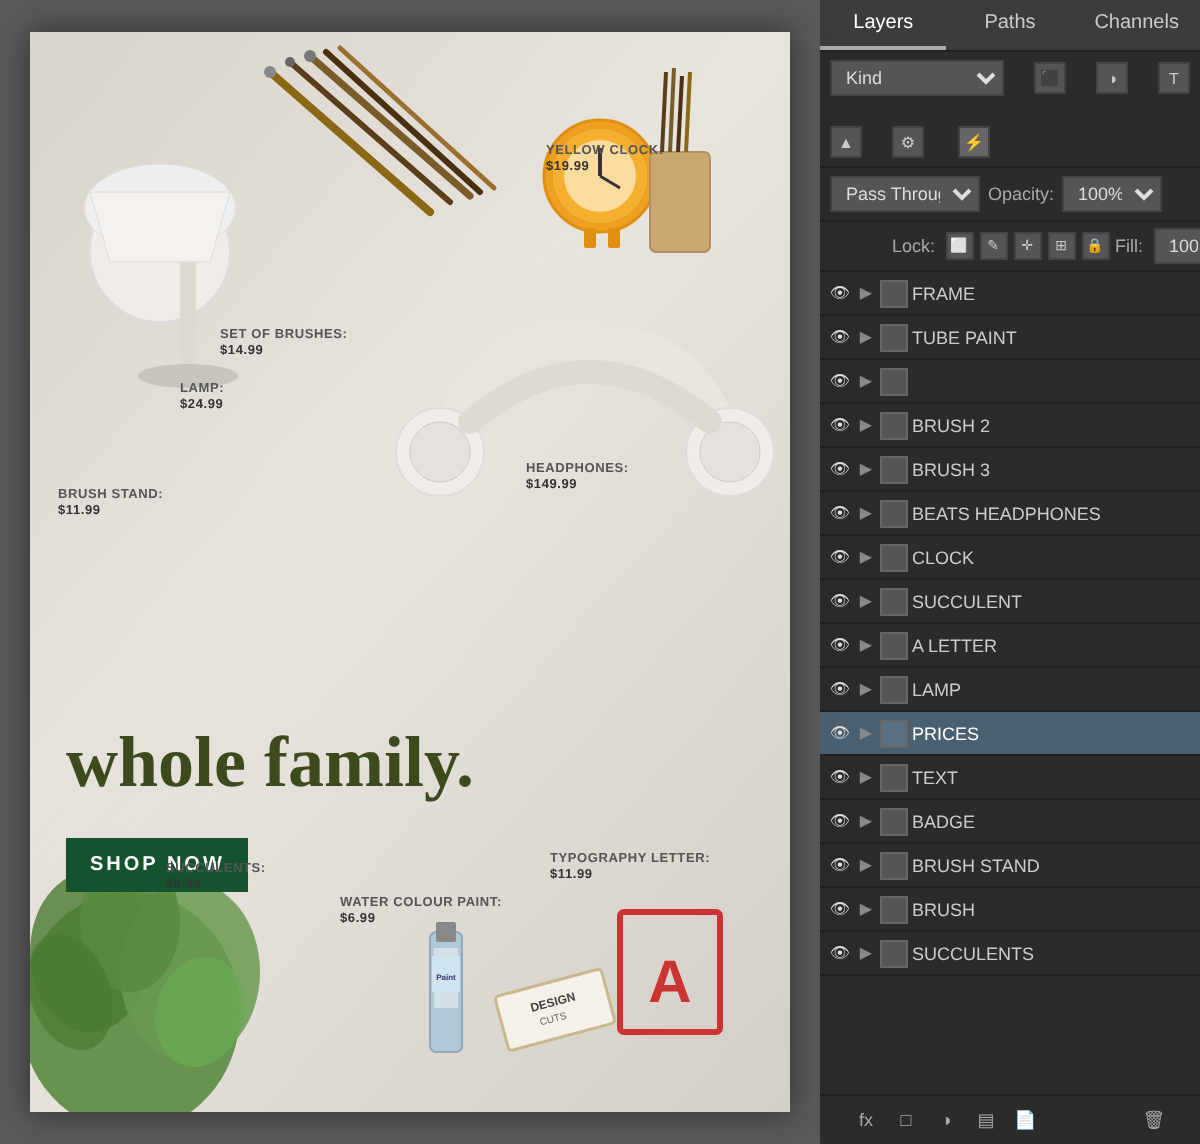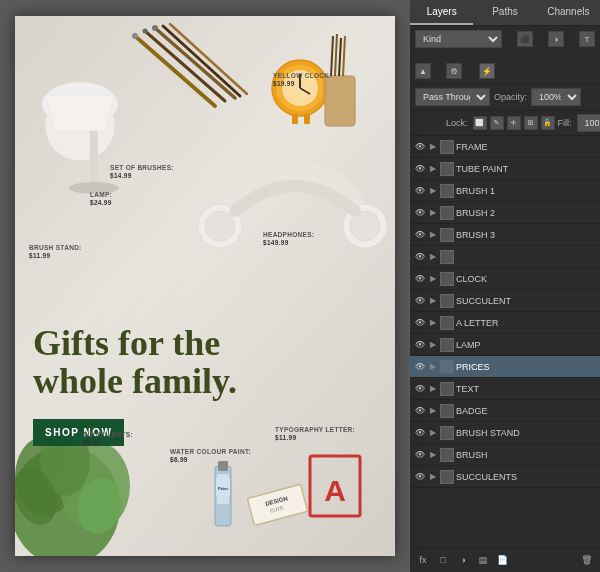--- a/index.html
+++ b/index.html
@@ -278,21 +278,21 @@
       text-overflow: ellipsis;
     }
 
     .layer-item.selected .layer-name {
       color: #fff;
     }
 
     
     .panel-bottom {
       border-top: 1px solid #222;
-      padding: 4px 5px;
+      padding: 4px 15px;
       display: flex;
       align-items: center;
       gap: 4px;
       background: #2b2b2b;
     }
 
     .bottom-btn {
       width: 16px;
       height: 16px;
       display: flex;
@@ -389,21 +389,21 @@
 
       <rect x="295" y="440" width="50" height="60" fill="none" stroke="#cc3333" stroke-width="3" rx="2"></rect>
       <text x="320" y="485" font-size="30" fill="#cc3333" text-anchor="middle" font-weight="bold">A</text>
 
       <rect x="235" y="475" width="55" height="28" fill="#f5f0e8" stroke="#c8b890" stroke-width="1.5" rx="2" transform="rotate(-15 262 489)"></rect>
       <text x="262" y="487" font-size="6" fill="#444" text-anchor="middle" font-weight="bold" transform="rotate(-15 262 487)">DESIGN</text>
       <text x="262" y="495" font-size="5" fill="#666" text-anchor="middle" transform="rotate(-15 262 495)">CUTS</text>
     </svg>
 
     <div class="main-headline">
-      <span>Gifts for the</span><br>
+      <br>
       <span>whole family.</span>
     </div>
 
     <button class="shop-btn">SHOP NOW</button>
 
     <div class="product-label" style="top:56px;left:258px;">
       YELLOW CLOCK:<span>$19.99</span>
     </div>
     <div class="product-label" style="top:148px;left:95px;">
       SET OF BRUSHES:<span>$14.99</span>
@@ -482,38 +482,38 @@
       <div class="layer-item">
         <div class="layer-eye visible" style="font-size: 8px;">👁</div>
         <div class="layer-arrow">▶</div>
         <div class="layer-icon" style="background: rgb(85, 85, 85);"></div>
         <div class="layer-name">TUBE PAINT</div>
       </div>
       <div class="layer-item">
         <div class="layer-eye visible" style="font-size: 8px;">👁</div>
         <div class="layer-arrow">▶</div>
         <div class="layer-icon" style="background: rgb(85, 85, 85);"></div>
-        <div class="layer-name">BRUSH 1</div>
       </div>
       <div class="layer-item">
         <div class="layer-eye visible" style="font-size: 8px;">👁</div>
         <div class="layer-arrow">▶</div>
         <div class="layer-icon" style="background: rgb(85, 85, 85);"></div>
         <div class="layer-name">BRUSH 2</div>
       </div>
       <div class="layer-item">
         <div class="layer-eye visible" style="font-size: 8px;">👁</div>
         <div class="layer-arrow">▶</div>
         <div class="layer-icon" style="background: rgb(85, 85, 85);"></div>
         <div class="layer-name">BRUSH 3</div>
       </div>
       <div class="layer-item">
         <div class="layer-eye visible" style="font-size: 8px;">👁</div>
         <div class="layer-arrow">▶</div>
         <div class="layer-icon" style="background: rgb(85, 85, 85);"></div>
+        <div class="layer-name">BEATS HEADPHONES</div>
       </div>
       <div class="layer-item">
         <div class="layer-eye visible" style="font-size: 8px;">👁</div>
         <div class="layer-arrow">▶</div>
         <div class="layer-icon" style="background: rgb(85, 85, 85);"></div>
         <div class="layer-name">CLOCK</div>
       </div>
       <div class="layer-item">
         <div class="layer-eye visible" style="font-size: 8px;">👁</div>
         <div class="layer-arrow">▶</div>

